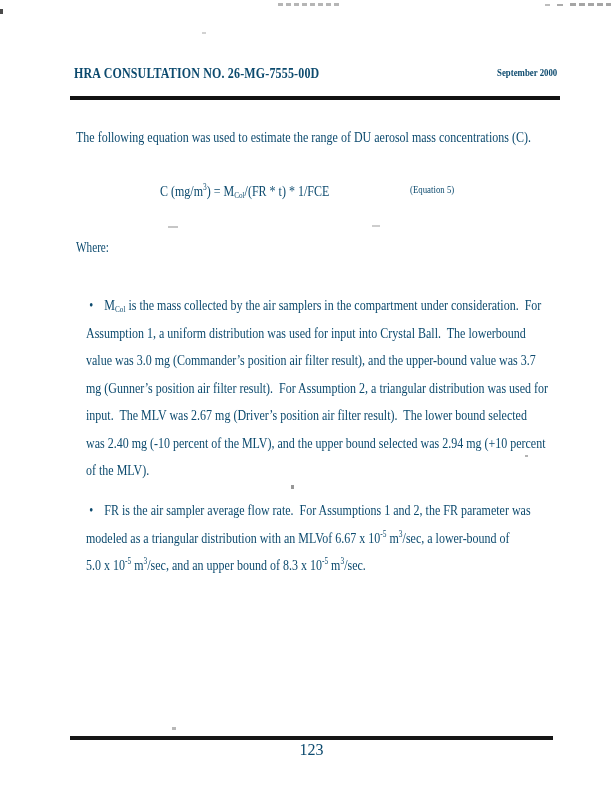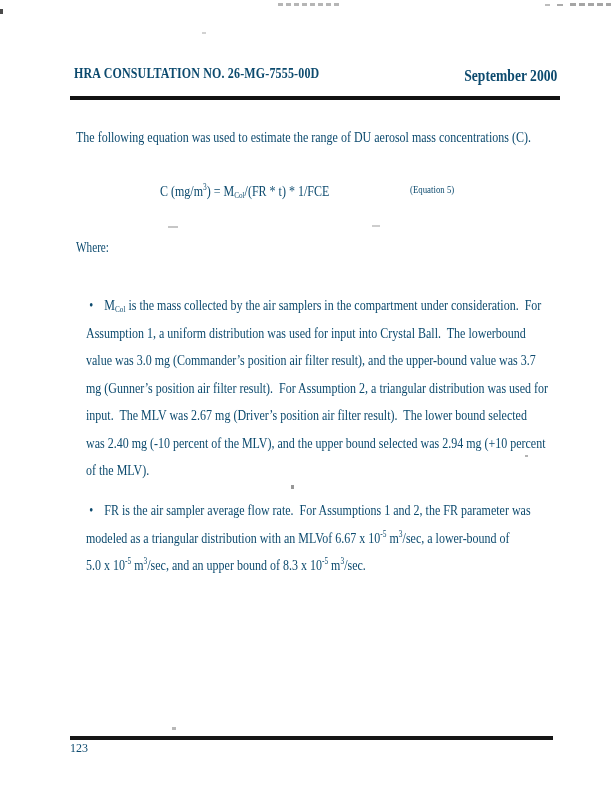--- a/index.html
+++ b/index.html
@@ -24,21 +24,21 @@
     transform: scaleX(0.80);
     transform-origin: 100% 50%;
     white-space: pre;
   }
   .hdr-left {
     position: absolute; left: 74px; top: 65px;
     font-size: 15px; font-weight: bold; letter-spacing: 0.2px;
   }
   .hdr-right {
     position: absolute; right: 54px; top: 66px;
-    font-size: 17px; font-weight: bold;
+    font-size: 11px; font-weight: bold;
   }
   .rule-top {
     position: absolute; left: 70px; top: 96px;
     width: 490px; height: 4px; background: #121212;
   }
   .intro {
     position: absolute; left: 76px; top: 129px;
     font-size: 15px; margin: 0;
   }
   .eq-body { position: absolute; left: 160px; top: 183px; font-size: 15px; text-decoration: underline; }
@@ -61,21 +61,21 @@
     font-size: 14px;
   }
   sup { font-size: 0.62em; line-height: 0; vertical-align: super; }
   sub { font-size: 0.60em; line-height: 0; vertical-align: -0.18em; }
   .rule-bottom {
     position: absolute; left: 70px; top: 736px;
     width: 483px; height: 4px; background: #161616;
   }
   .page-number {
     position: absolute; left: 70px; top: 741px; width: 483px;
-    font-size: 12px;
+    text-align: center; font-size: 16px;
   }
   
   .artifact { position: absolute; }
   .a1 { left: 278px; top: 3px; width: 62px; height: 3px;
         background: repeating-linear-gradient(90deg, #9d9d9d 0 5px, transparent 5px 8px);
         opacity: 0.75; }
   .a2 { left: 545px; top: 4px; width: 5px; height: 2px; background: #bdbdbd; }
   .a3 { left: 557px; top: 4px; width: 6px; height: 2px; background: #ababab; }
   .a4 { left: 570px; top: 3px; width: 41px; height: 3px;
         background: repeating-linear-gradient(90deg, #8f8f8f 0 6px, transparent 6px 9px);

